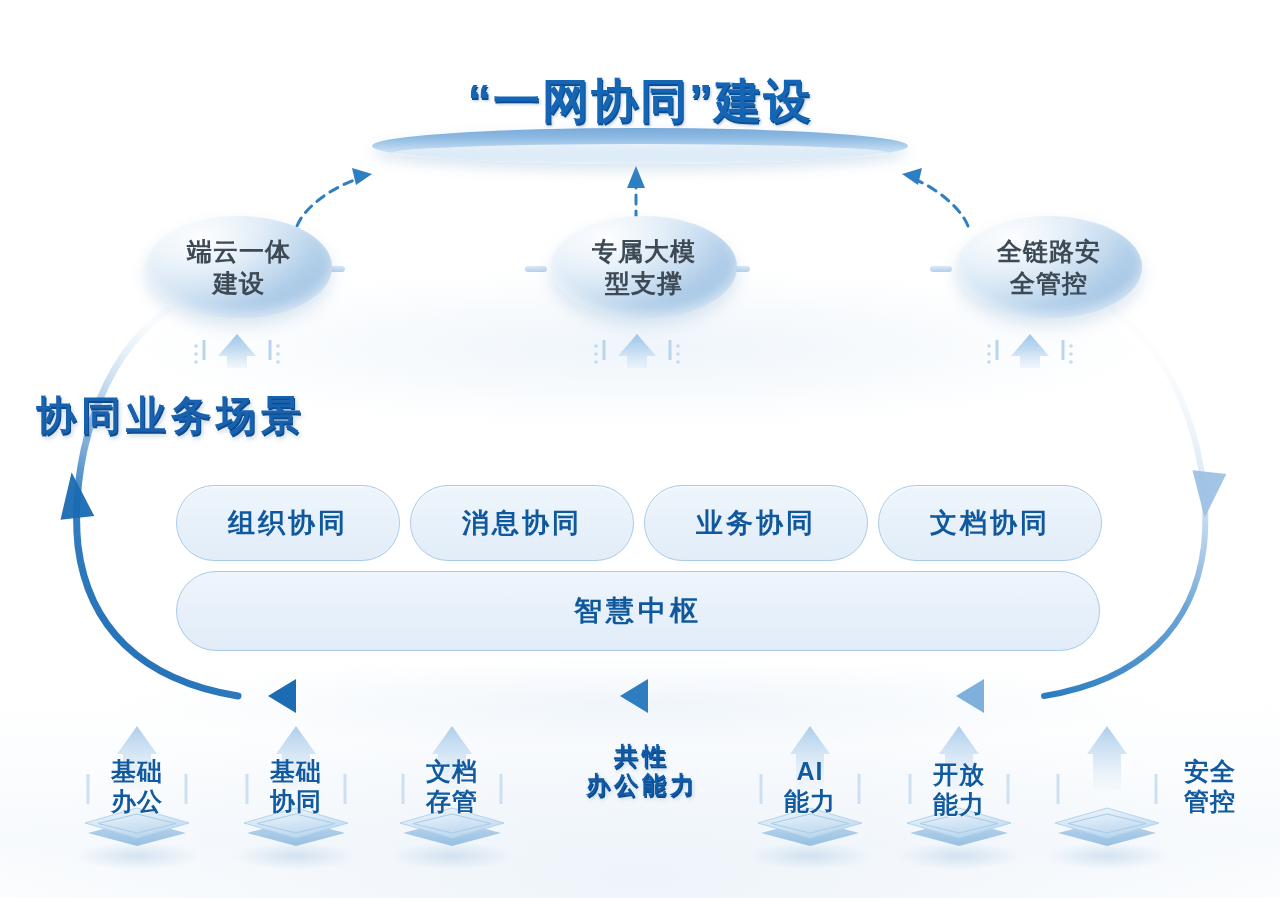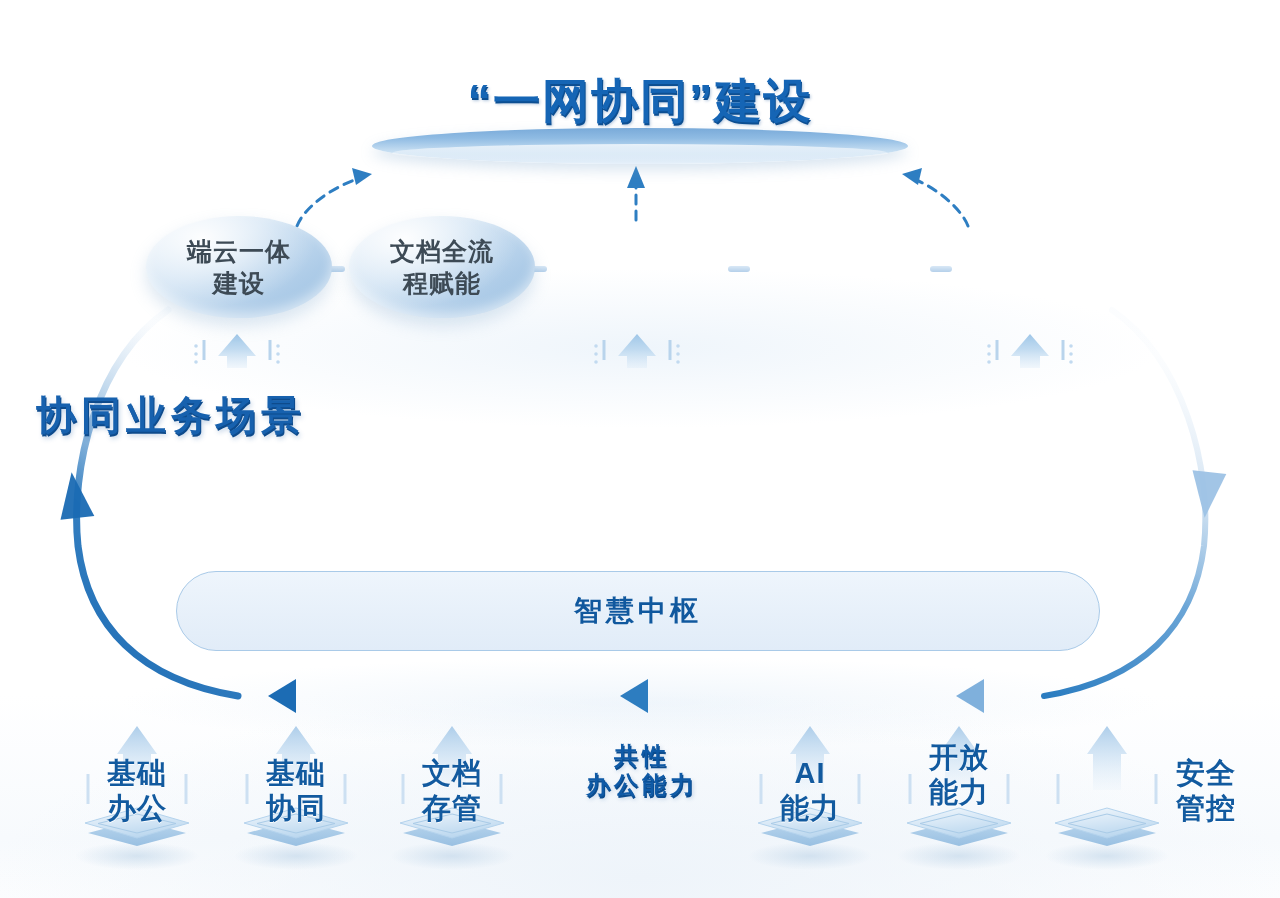--- a/index.html
+++ b/index.html
@@ -164,21 +164,21 @@
     height: 150px;
   }
   .cap-item {
     position: absolute;
     width: 150px;
     text-align: center;
   }
   .cap-label {
     position: relative;
     z-index: 4;
-    font-size: 29px;
+    font-size: 25px;
     font-weight: bold;
     color: #125a9f;
     line-height: 1.2;
     letter-spacing: 1px;
     white-space: pre-line;
     text-shadow: 0 1px 0 rgba(255,255,255,0.9);
   }
   .cap-item.featured .cap-label {
     font-size: 24px;
     letter-spacing: 4px;
@@ -387,28 +387,46 @@
   <div class="ellipse-row">
     <div class="connector-bar" style="left:183px;"></div>
     <div class="connector-bar" style="left:385px;"></div>
     <div class="connector-bar" style="left:588px;"></div>
     <div class="connector-bar" style="left:790px;"></div>
 
     <div class="node-ellipse" style="left:6px;  top:0;">
       <div class="node-label">端云一体
 建设</div>
     </div>
-    <div class="node-ellipse" style="left:209px;top:0;">
-      <div class="node-label">文档全流
-程赋能</div>
+    <div class="node-ellipse" style="left:411px;top:0;">
+      <div class="node-label">专属大模
+型支撑</div>
+    </div>
+    <div class="node-ellipse" style="left:816px;top:0;">
+      <div class="node-label">全链路安
+全管控</div>
     </div>
   </div>
 
   <div class="section-title">协同业务场景</div>
 
+  <div class="pill-row">
+    <div class="pill">
+      <span>组织协同</span>
+    </div>
+    <div class="pill">
+      <span>消息协同</span>
+    </div>
+    <div class="pill">
+      <span>业务协同</span>
+    </div>
+    <div class="pill">
+      <span>文档协同</span>
+    </div>
+  </div>
 
   <div class="wide-bar">
     <span>智慧中枢</span>
   </div>
 
   <div class="cap-row">
     <div class="cap-item" style="left:0px;   top:32px;">
       <div class="cap-label">基础
 办公</div>
     </div>
@@ -421,21 +439,21 @@
 存管</div>
     </div>
     <div class="cap-item featured" style="left:460px; top:18px; width:240px;">
       <div class="cap-label">共性
 办公能力</div>
     </div>
     <div class="cap-item" style="left:673px; top:32px;">
       <div class="cap-label">AI
 能力</div>
     </div>
-    <div class="cap-item" style="left:822px; top:16px;text-align:center;">
+    <div class="cap-item" style="left:822px; top:35px;text-align:center;">
       <div class="cap-label">开放
 能力</div>
     </div>
     <div class="cap-item" style="left:1024px; top:32px;text-align:right;">
       <div class="cap-label">安全
 管控</div>
     </div>
   </div>
 
   <div class="crop-mark" style="left:0px;    top:887px;"></div>

